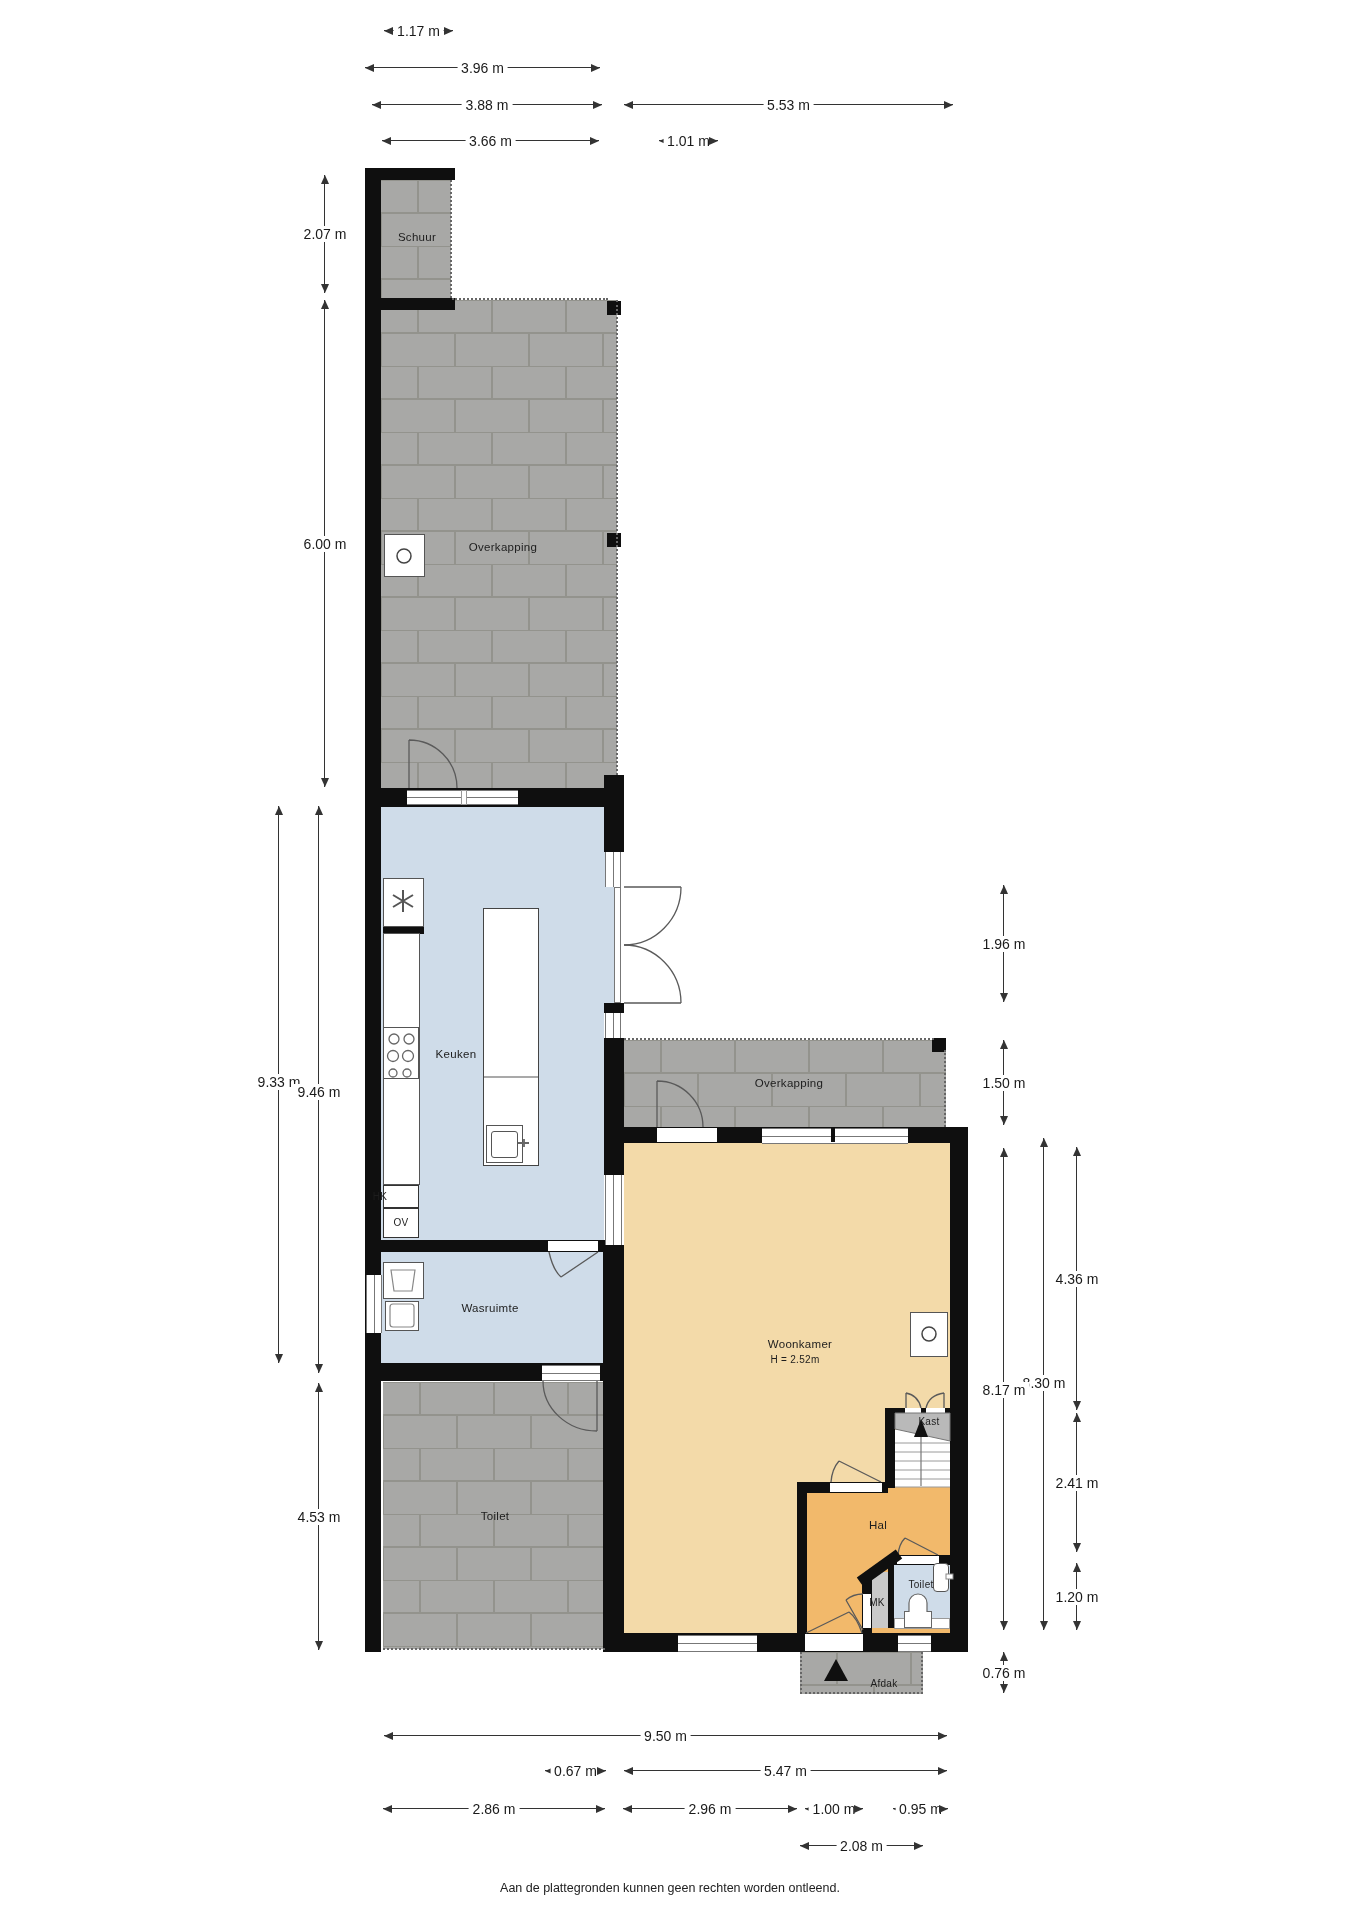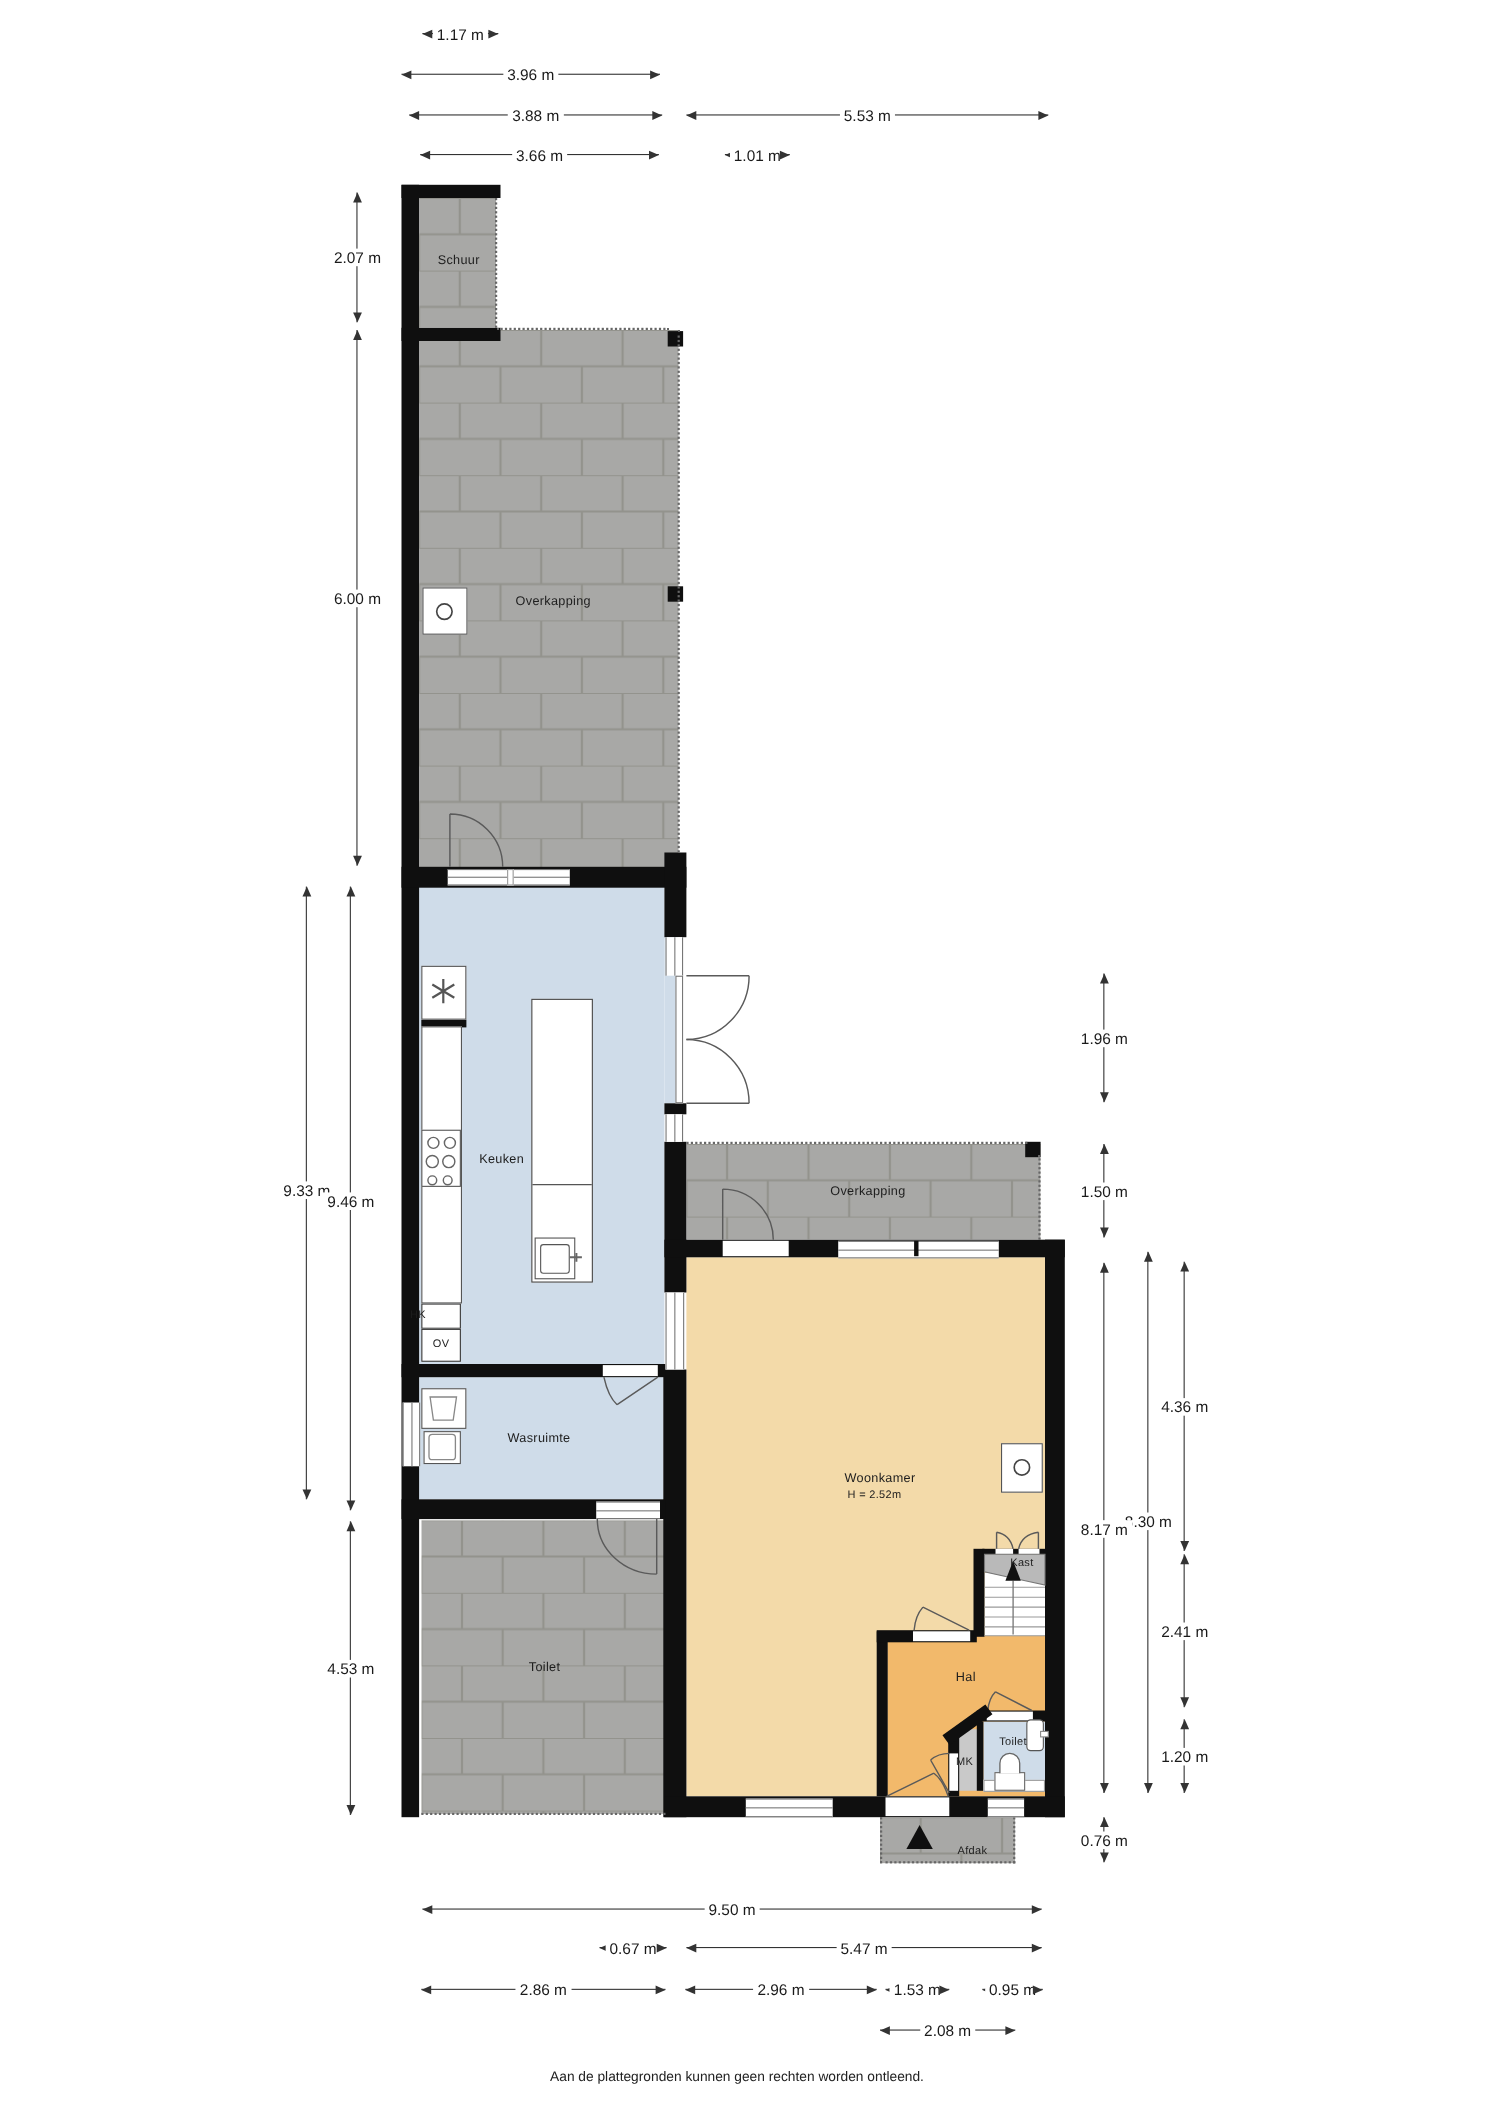--- a/index.html
+++ b/index.html
@@ -278,21 +278,21 @@
   <div class="dim dim-h" style="left:624px;top:1770px;width:323px">
       <span class="dlab">5.47 m</span>
     </div>
   <div class="dim dim-h" style="left:383px;top:1808px;width:222px">
       <span class="dlab">2.86 m</span>
     </div>
   <div class="dim dim-h" style="left:623px;top:1808px;width:174px">
       <span class="dlab">2.96 m</span>
     </div>
   <div class="dim dim-h" style="left:805px;top:1808px;width:58px">
-      <span class="dlab">1.53 m</span>
+      <span class="dlab">1.00 m</span>
     </div>
   <div class="dim dim-h" style="left:893px;top:1808px;width:55px">
       <span class="dlab">0.95 m</span>
     </div>
   <div class="dim dim-h" style="left:800px;top:1845px;width:123px">
       <span class="dlab">2.08 m</span>
     </div>
 
   <div class="footer">Aan de plattegronden kunnen geen rechten worden ontleend.</div>
 

